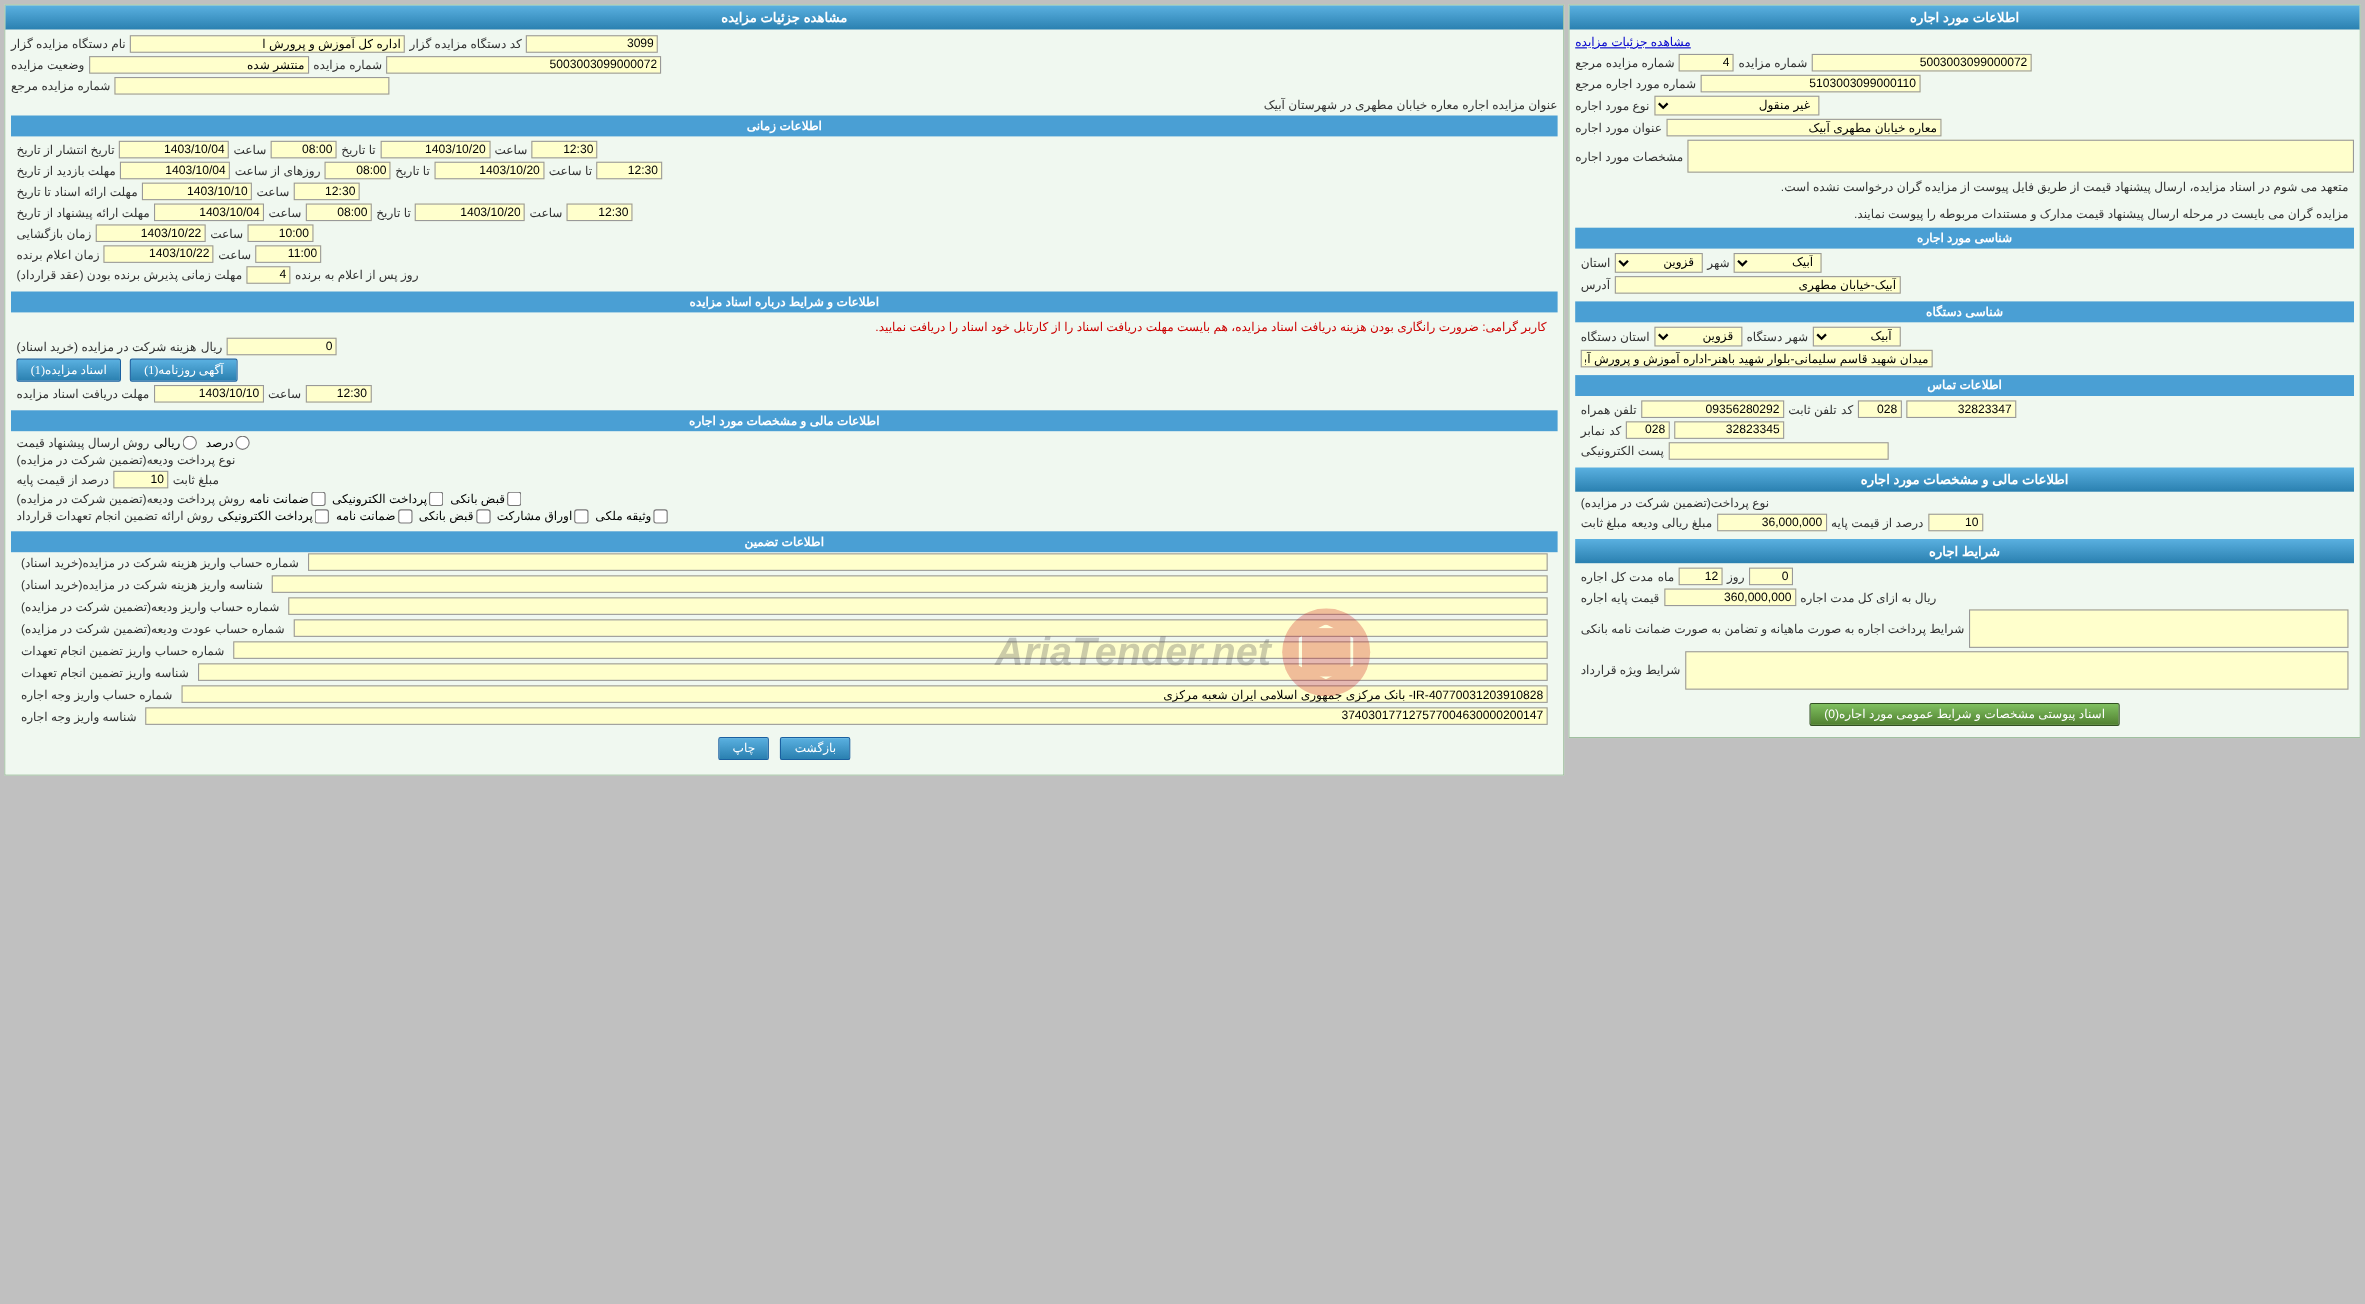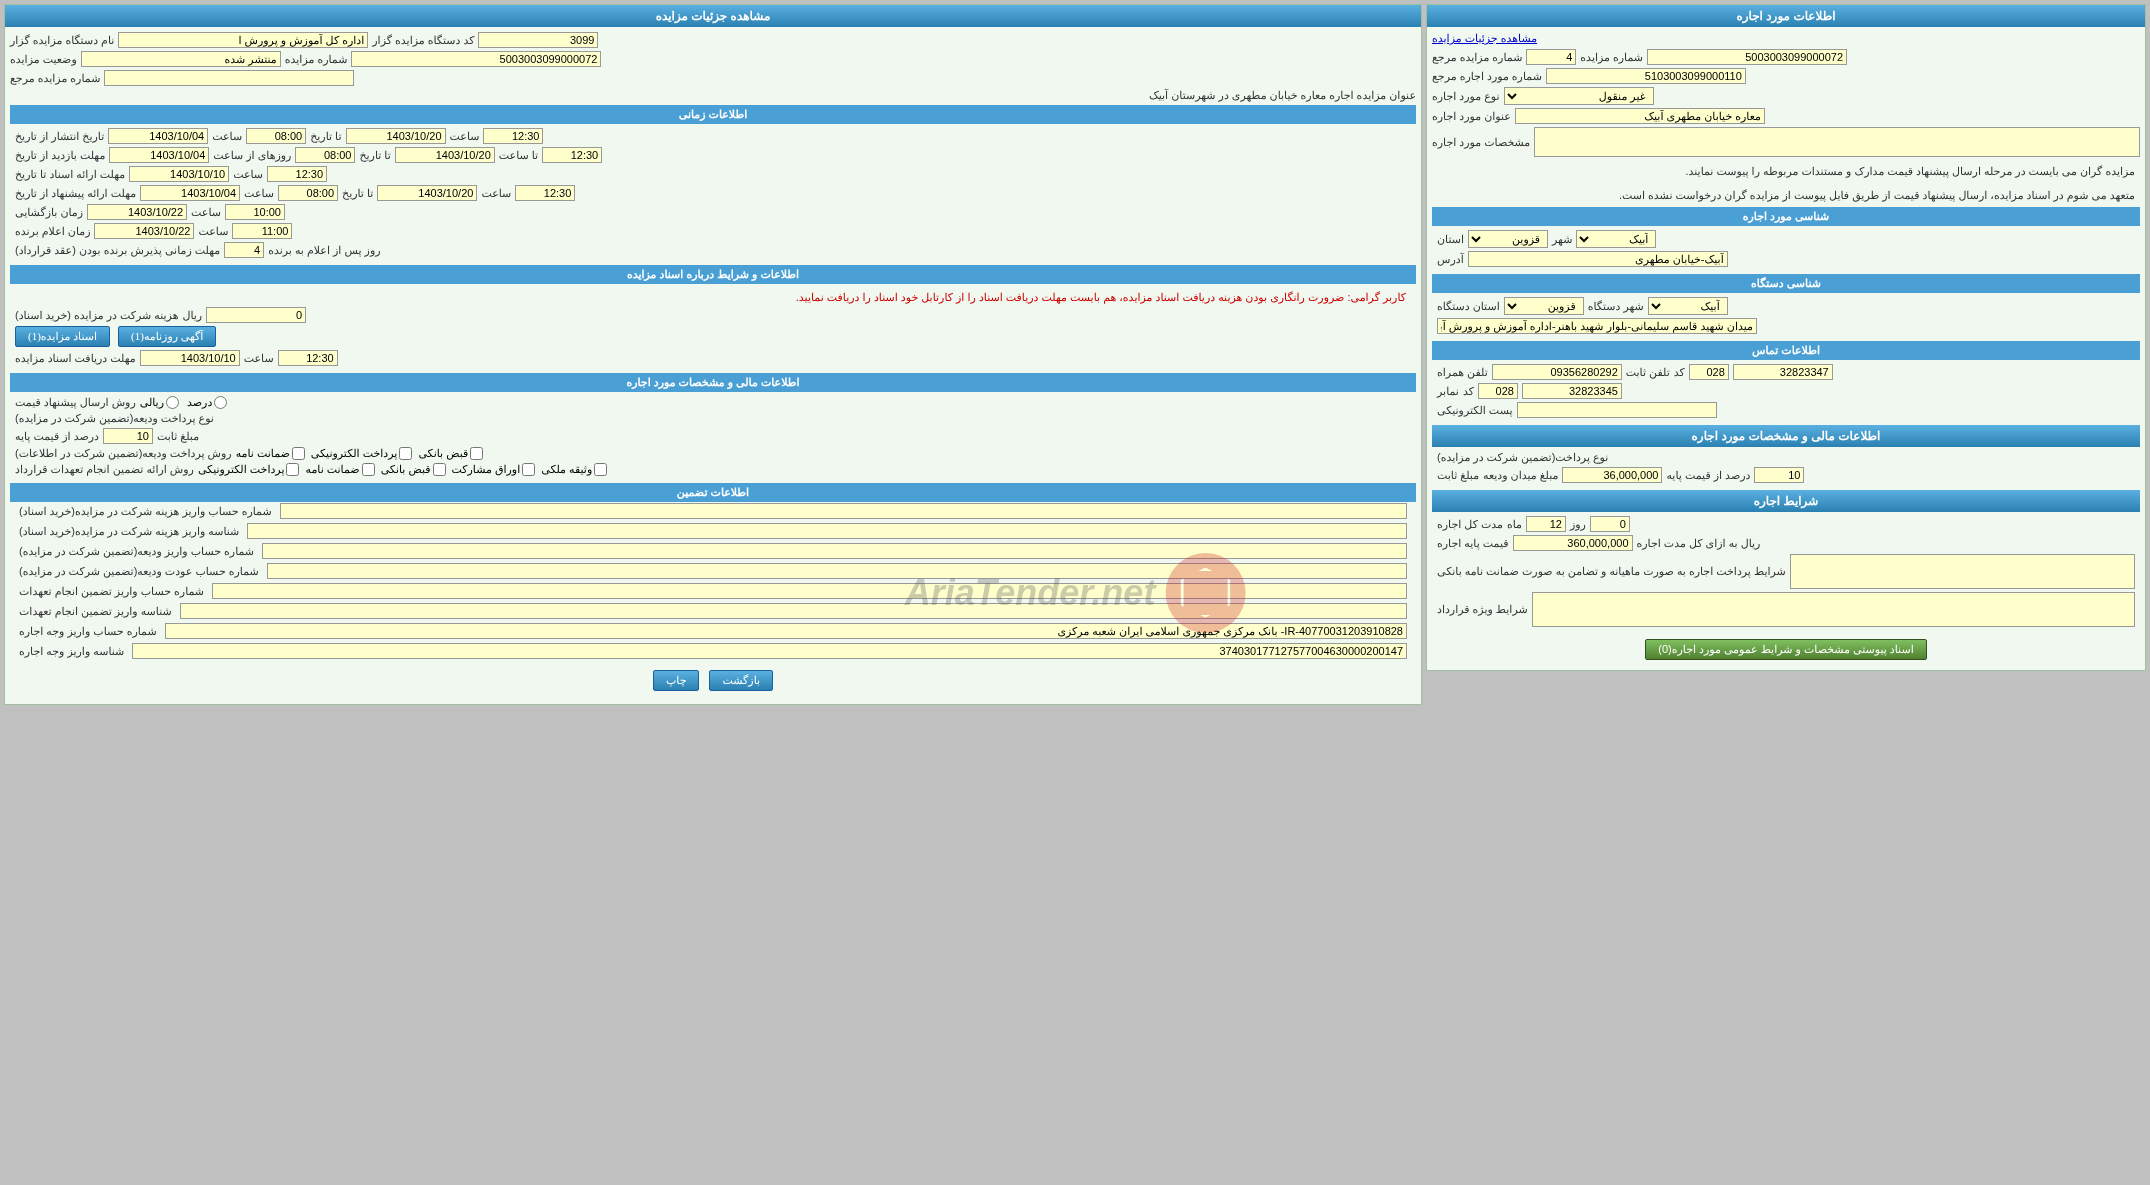--- a/index.html
+++ b/index.html
@@ -249,22 +249,22 @@
         <div class="form-row">
           <input class="form-input yellow-input" style="width: 250px;" value="معاره خیابان مطهری آبیک">
           <span class="form-label">عنوان مورد اجاره</span>
         </div>
 
         <div class="form-row">
           <textarea class="tall-textarea" style="height: 30px;"></textarea>
           <span class="form-label">مشخصات مورد اجاره</span>
         </div>
 
+        <div class="info-text" style="text-align:right;">متعهد می شوم در اسناد مزایده، ارسال پیشنهاد قیمت از طریق فایل پیوست از مزایده گران درخواست نشده است.</div>
         <div class="info-text" style="text-align:right;">مزایده گران می بایست در مرحله ارسال پیشنهاد قیمت مدارک و مستندات مربوطه را پیوست نمایند.</div>
-        <div class="info-text" style="text-align:right;">متعهد می شوم در اسناد مزایده، ارسال پیشنهاد قیمت از طریق فایل پیوست از مزایده گران درخواست نشده است.</div>
 
         <div class="blue-header-row">شناسی مورد اجاره</div>
         <div style="padding:4px 5px;">
           <div class="form-row">
             <select class="form-input form-input-small yellow-input">
               <option>آبیک</option>
             </select>
             <span class="form-label">شهر</span>
             <select class="form-input form-input-small yellow-input">
               <option>قزوین</option>
@@ -318,21 +318,21 @@
 
         <div class="section-title-bar">اطلاعات مالی و مشخصات مورد اجاره</div>
         <div style="padding:4px 5px;">
           <div class="form-row">
             <span class="form-label">نوع پرداخت(تضمین شرکت در مزایده)</span>
           </div>
           <div class="form-row">
             <input class="form-input yellow-input" style="width: 50px;" value="10">
             <span class="form-label">درصد از قیمت پایه</span>
             <input class="form-input yellow-input" style="width: 100px;" value="36,000,000">
-            <span class="form-label">مبلغ میدان ودیعه</span>
+            <span class="form-label">مبلغ ریالی ودیعه</span>
             <span class="form-label">مبلغ ثابت</span>
           </div>
         </div>
 
         <div class="section-title-bar">شرایط اجاره</div>
         <div style="padding:4px 5px;">
           <div class="form-row">
             <input class="form-input yellow-input" style="width: 40px;" value="0">
             <span class="form-label">روز</span>
             <input class="form-input yellow-input" style="width: 40px;" value="12">
@@ -517,21 +517,21 @@
               </label>
               <label class="checkbox-label">
                 <input type="checkbox" style="">
                 <span>پرداخت الکترونیکی</span>
               </label>
               <label class="checkbox-label">
                 <input type="checkbox" style="">
                 <span>ضمانت نامه</span>
               </label>
             </div>
-            <span class="form-label">روش پرداخت ودیعه(تضمین شرکت در اطلاعات)</span>
+            <span class="form-label">روش پرداخت ودیعه(تضمین شرکت در مزایده)</span>
           </div>
 
           <div class="form-row">
             <div class="checkbox-group">
               <label class="checkbox-label">
                 <input type="checkbox" style="">
                 <span>وثیقه ملکی</span>
               </label>
               <label class="checkbox-label">
                 <input type="checkbox" style="">

